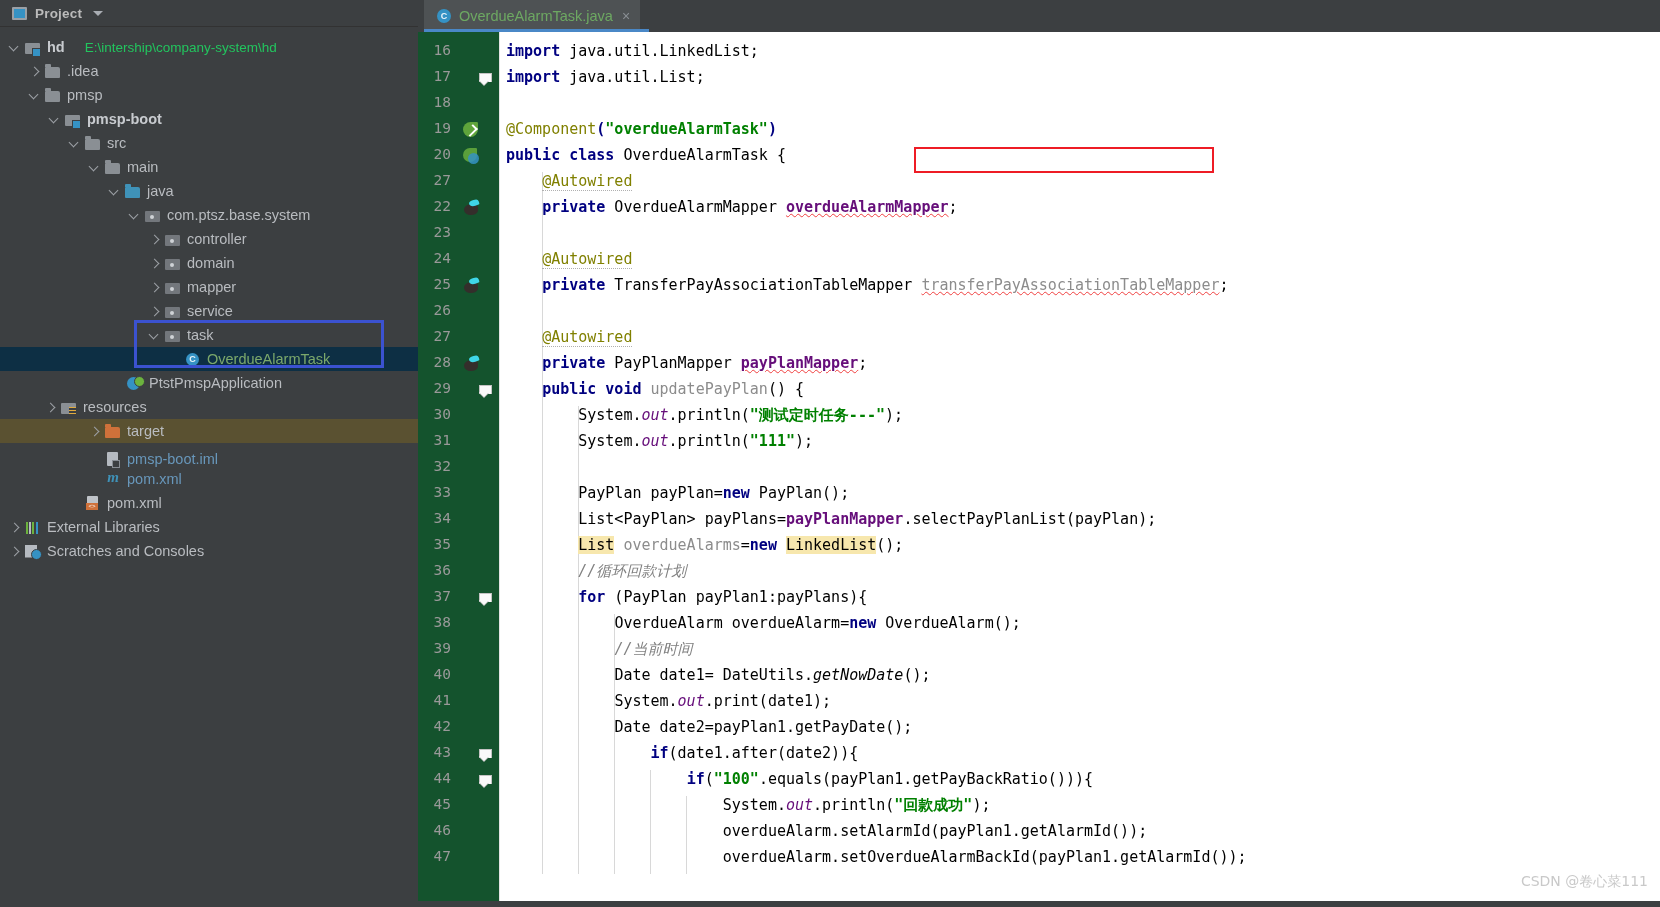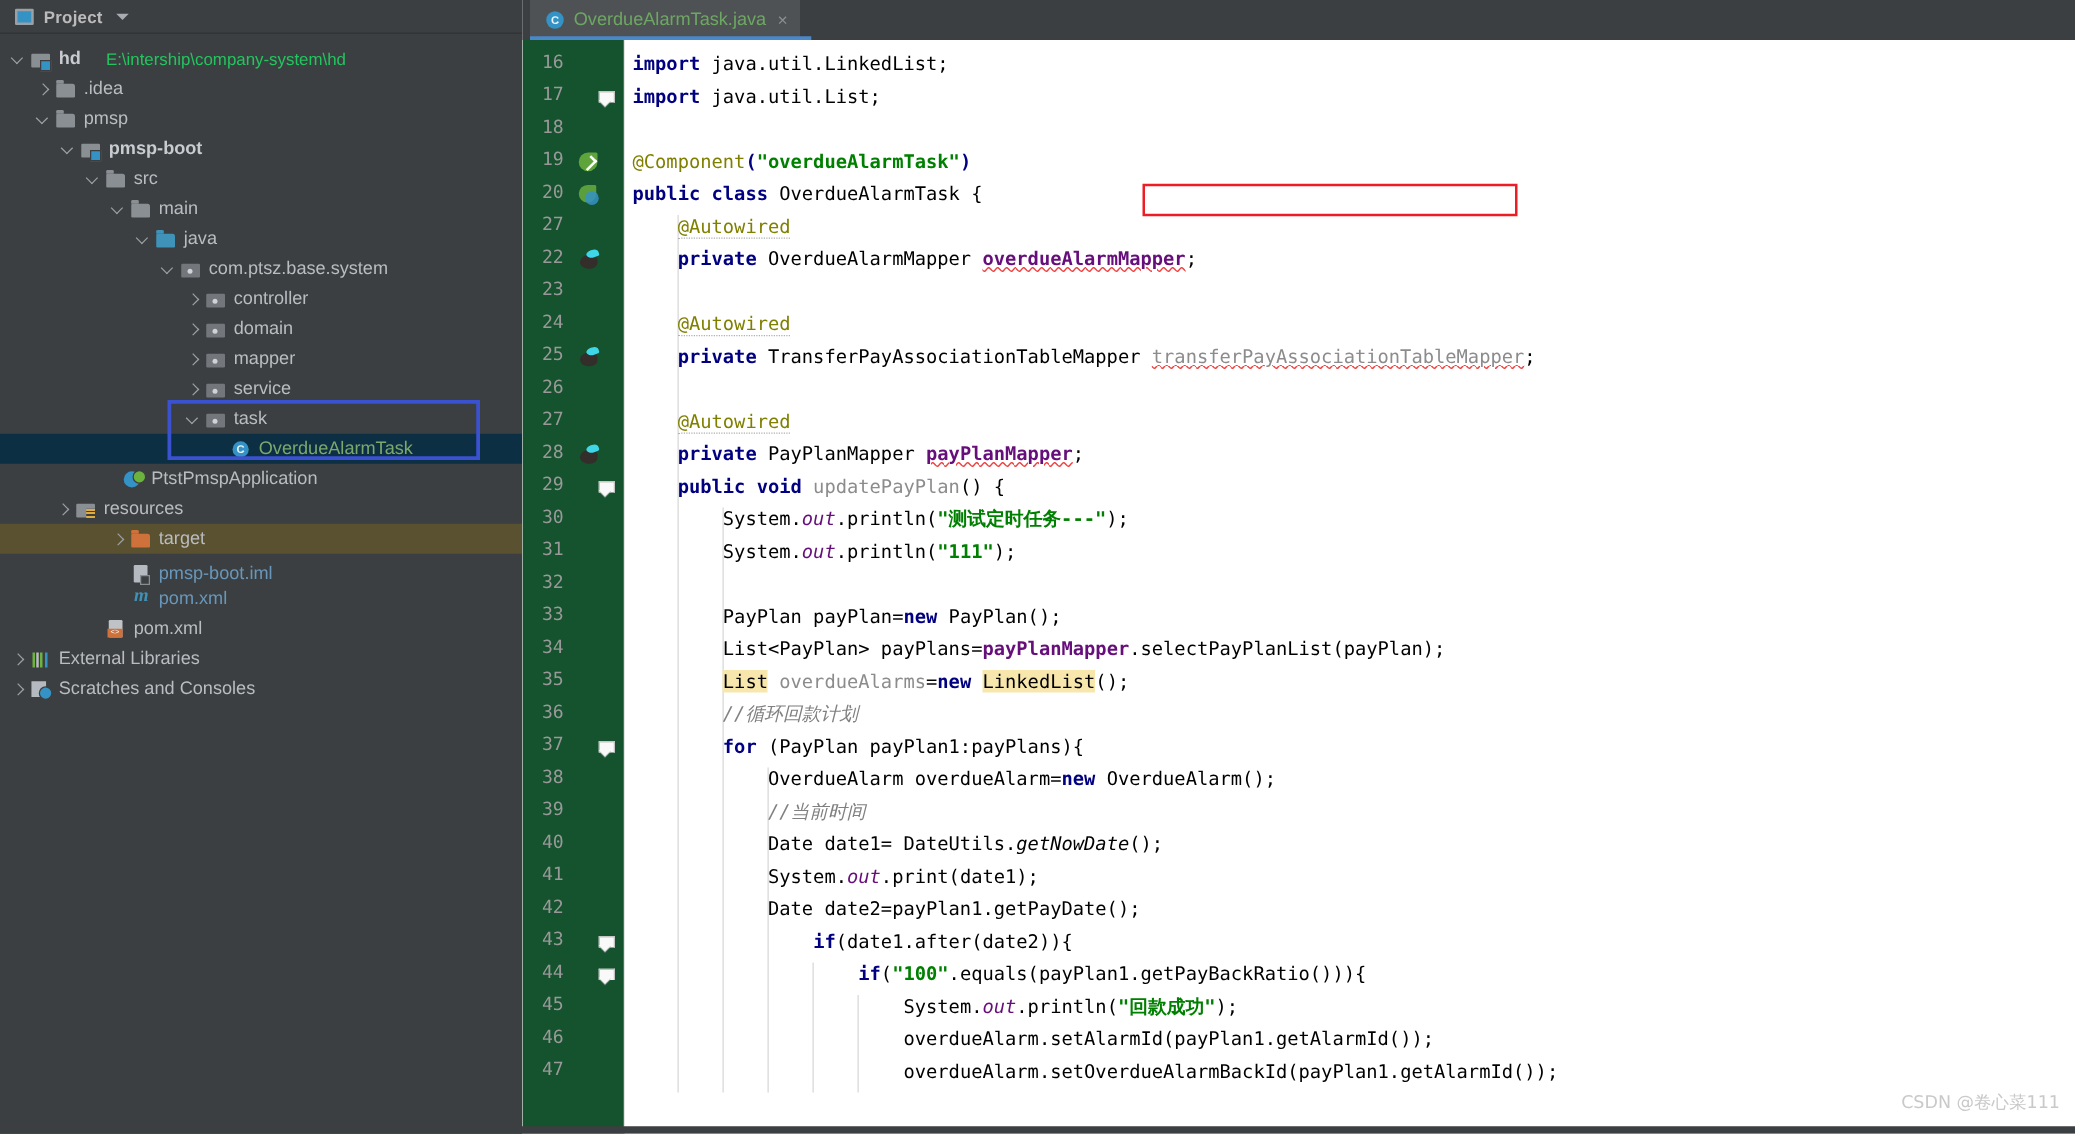--- a/index.html
+++ b/index.html
@@ -340,21 +340,21 @@
         <div class="row" style="padding-left: 150px;">
           <span class="arrow open"></span>
           <span class="ic pkg"></span>
           <span class="lbl">task</span>
         </div>
         <div class="row sel" style="padding-left: 170px;">
           <span class="arrow none"></span>
           <span class="ic cls"></span>
           <span class="lbl green">OverdueAlarmTask</span>
         </div>
-        <div class="row" style="padding-left: 84px;">
+        <div class="row" style="padding-left: 112px;">
           <span class="arrow none"></span>
           <span class="ic boot"></span>
           <span class="lbl">PtstPmspApplication</span>
         </div>
         <div class="row" style="padding-left: 46px;">
           <span class="arrow"></span>
           <span class="ic res"></span>
           <span class="lbl">resources</span>
         </div>
         <div class="row excl" style="padding-left: 90px;">

